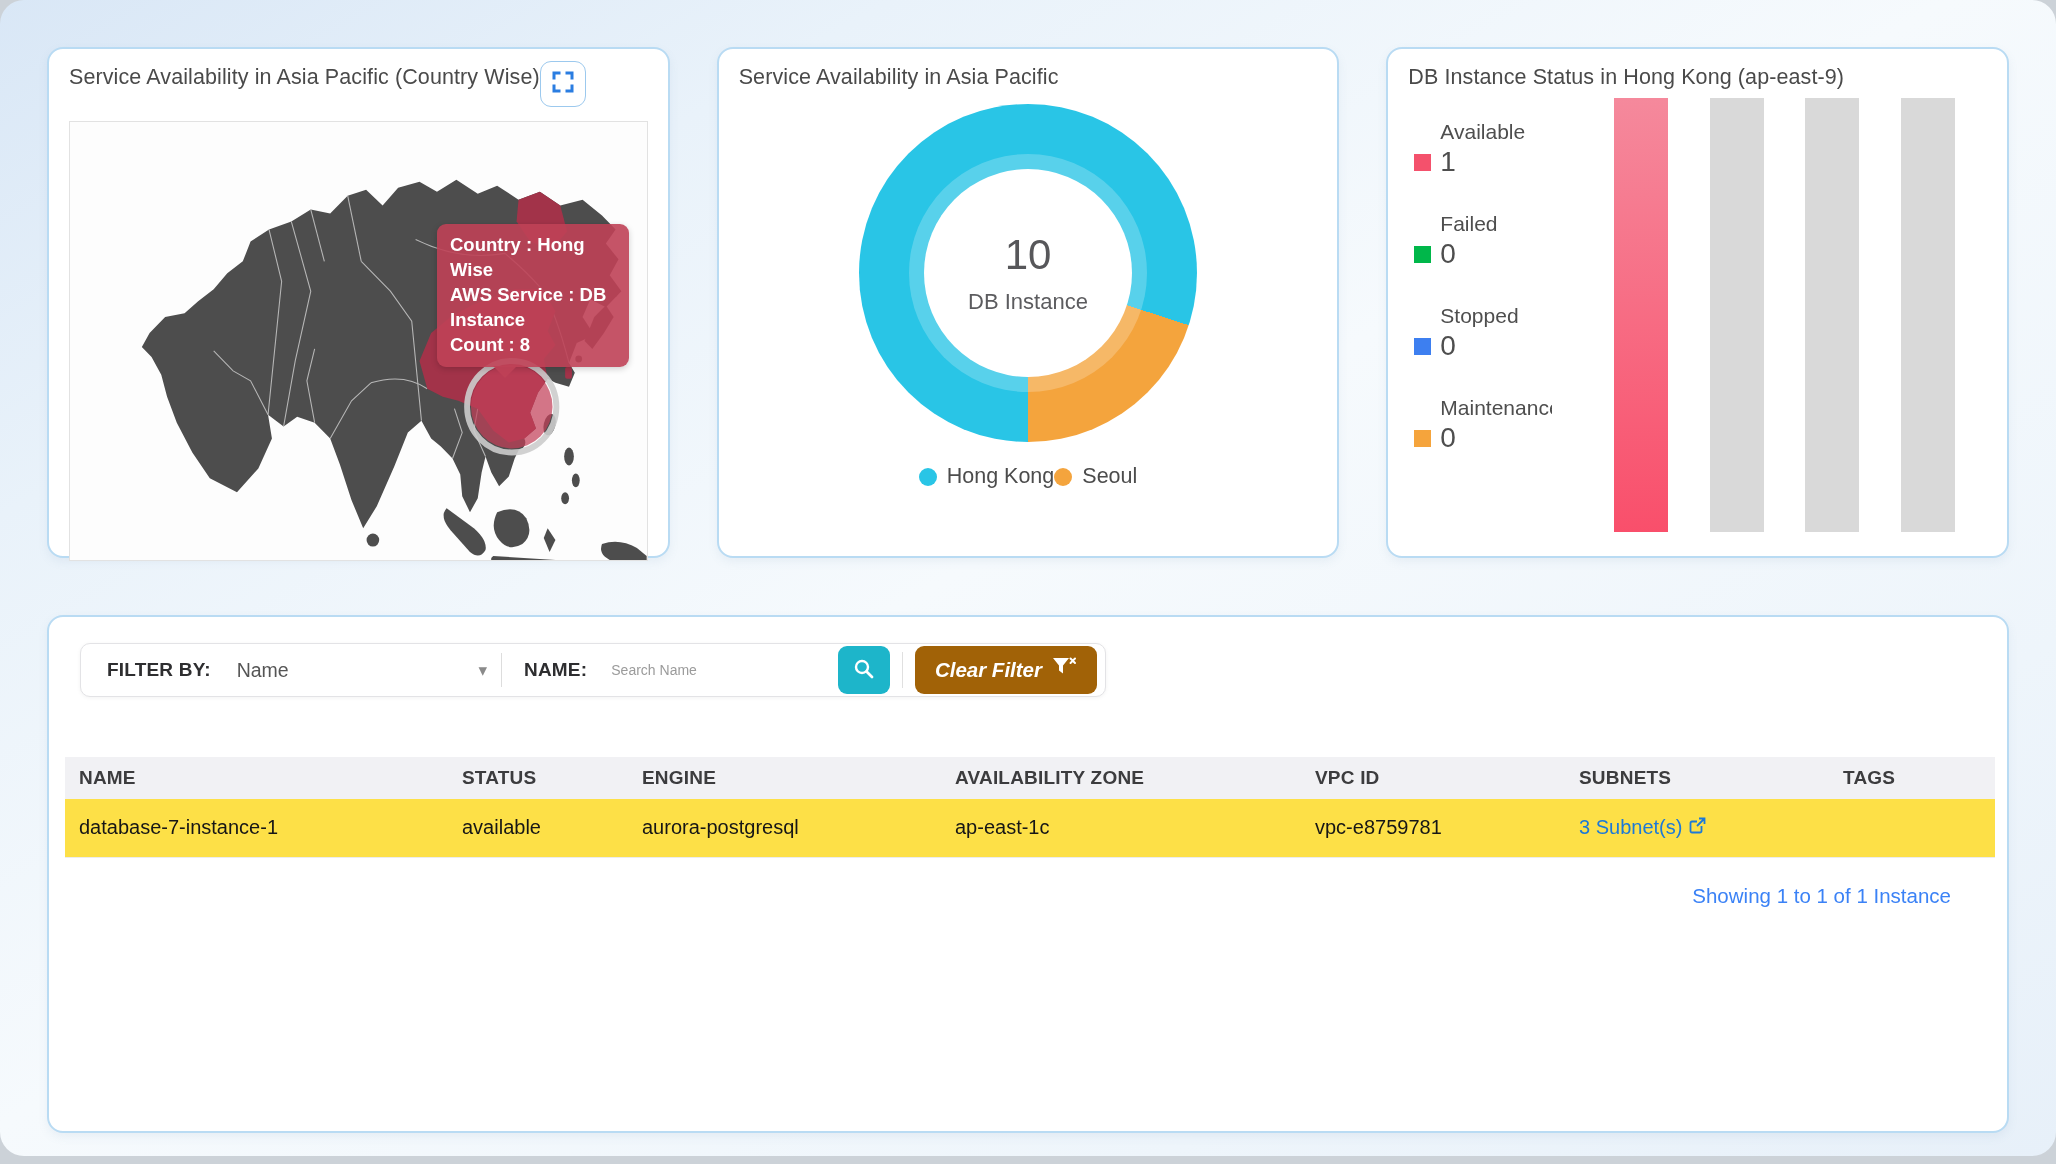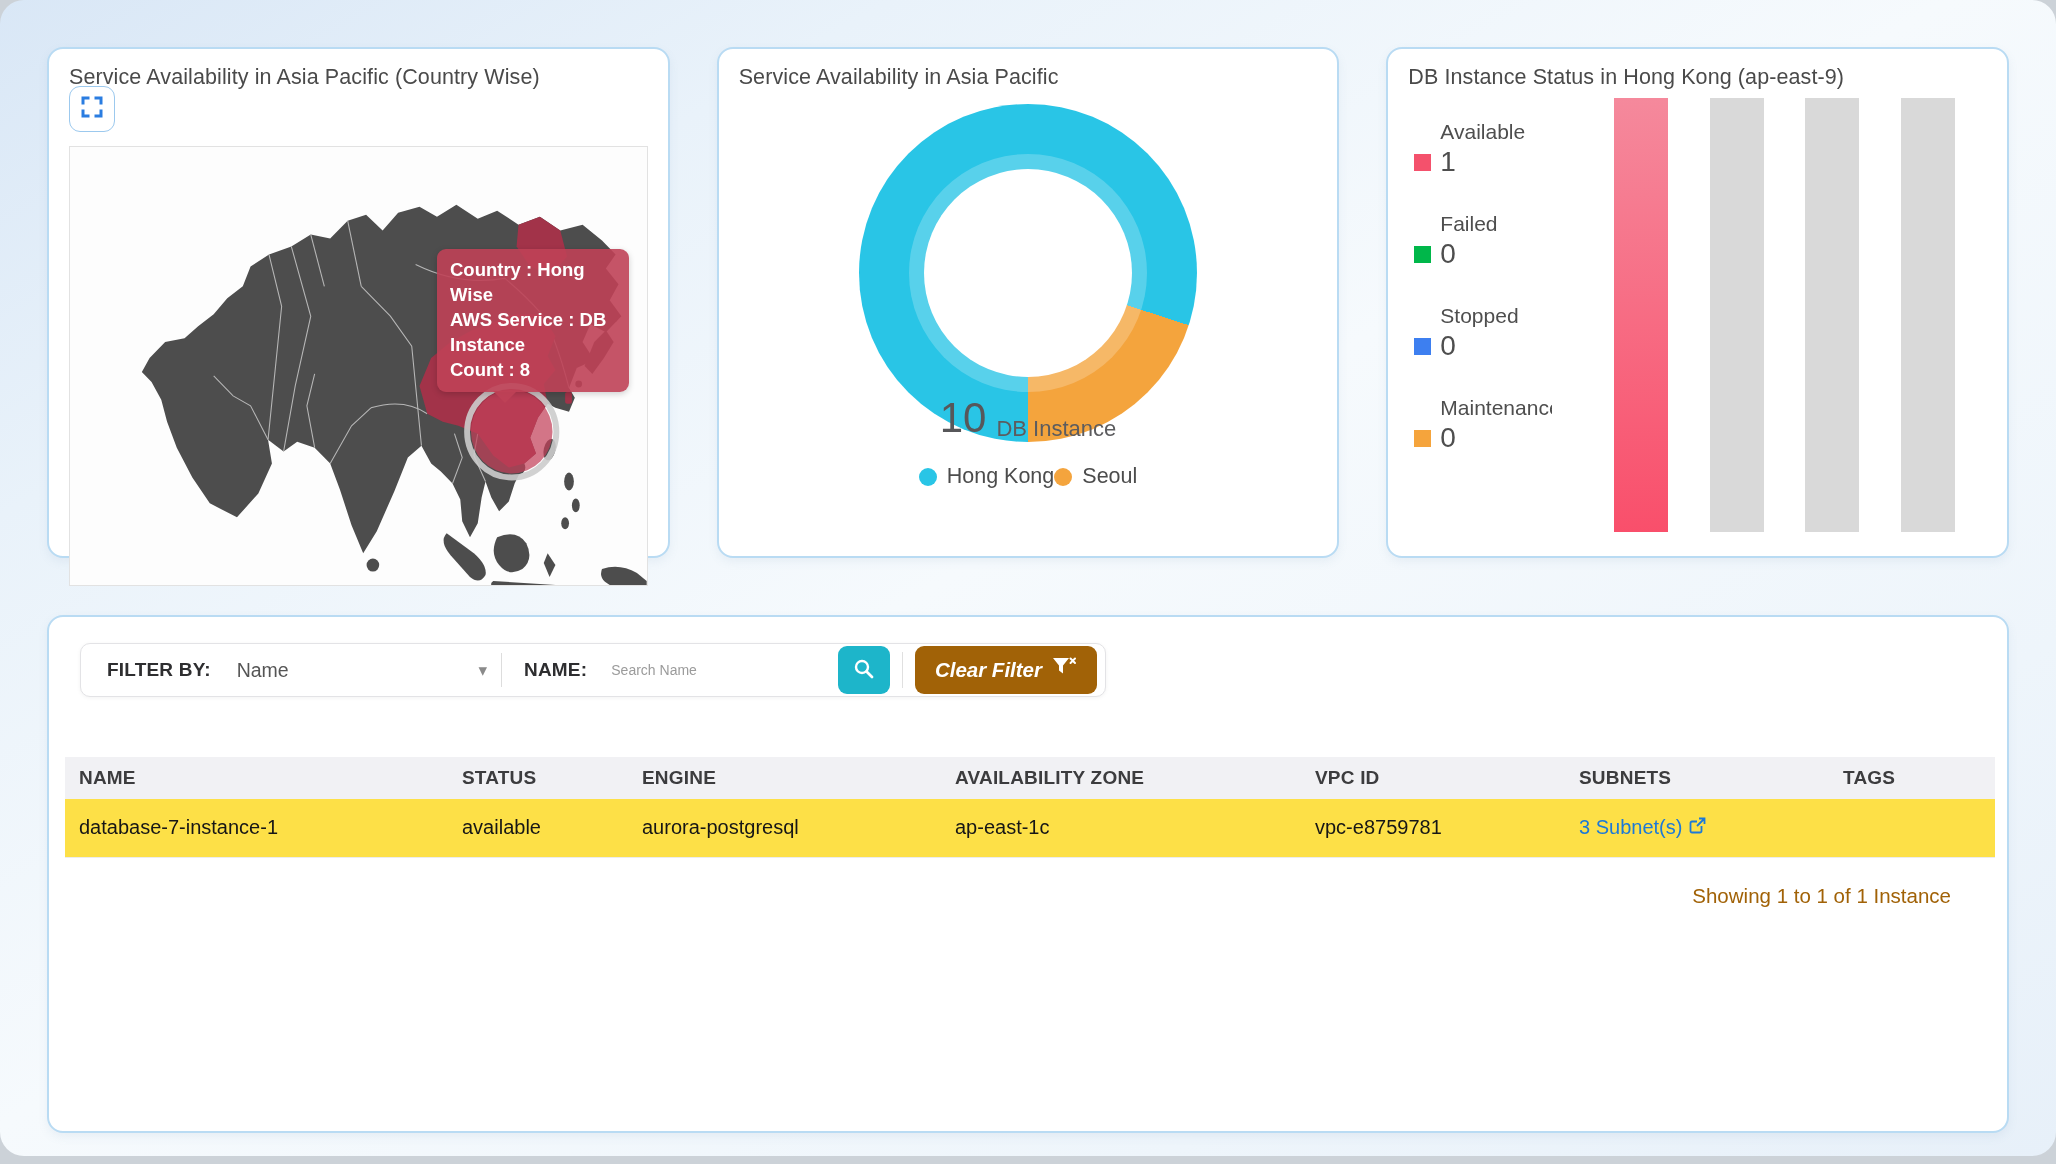--- a/index.html
+++ b/index.html
@@ -19,21 +19,21 @@
   .top-row { display:flex; gap:47px; padding:47px 47px 0 47px; }
   .card {
     background:#fff;
     border:2px solid #b9dbf3;
     border-radius:16px;
     box-shadow:0 4px 10px rgba(120,150,180,.10);
     position:relative;
   }
   .card.small { flex:1; height:511px; padding:16px 20px; }
   .card-title { font-size:21.5px; color:#4a4a4a; letter-spacing:.1px; }
-  .title-row { display:flex; align-items:flex-start; justify-content:flex-start;flex-direction:column; }
+  .title-row { display:flex; align-items:flex-start; justify-content:flex-start; }
 
   .expand-btn {
     width:46px; height:46px; margin-top:-4px; margin-right:-6px;
     border:1.5px solid #9cc9ee; border-radius:11px; background:#fff;
     display:flex; align-items:center; justify-content:center; cursor:pointer;
   }
 
   
   .map-panel {
     margin-top:14px; height:440px;
@@ -49,22 +49,22 @@
   .map-tooltip::after {
     content:""; position:absolute; left:56px; bottom:-11px;
     border:12px solid transparent; border-top-color:rgba(191,65,86,.90); border-bottom:0;
   }
 
   
   .donut { width:338px; height:338px; border-radius:50%; margin:14px auto 0; position:relative;
     background:conic-gradient(from 108deg,#f4a43d 0 72deg,#29c5e6 72deg 360deg); }
   .donut .soft { position:absolute; inset:50px; border-radius:50%; background:rgba(255,255,255,.22); z-index:1; }
   .donut .hole { position:absolute; inset:65px; border-radius:50%; background:#fff; z-index:2; }
-  .donut-center { position:absolute; inset:0; z-index:3; display:flex; 
-    align-items:flex-end; justify-content:center; gap:10px; }
+  .donut-center { position:absolute; inset:0; z-index:3; display:flex; flex-direction:column;
+    align-items:center; justify-content:center; gap:10px; }
   .donut-center .val { font-size:42px; color:#57575a; }
   .donut-center .lab { font-size:22px; color:#5c5c5f; }
   .donut-legend { display:flex; justify-content:center; margin-top:22px; }
   .dl-item { display:flex; align-items:center; gap:10px; font-size:21.5px; color:#4c4c4c; cursor:pointer; }
   .dot { width:18px; height:18px; border-radius:50%; }
   .dot.hk { background:#29c5e6; } .dot.seoul { background:#f4a43d; }
 
   
   .status-body { display:flex; height:446px; margin-top:2px; }
   .status-legend { width:172px; padding-top:28px; padding-left:6px; flex:none; }
@@ -120,21 +120,21 @@
   table.grid { border-collapse:collapse; width:1930px; margin-top:60px; table-layout:fixed; }
   .grid thead th {
     background:#f1f1f4; text-align:left; font-size:19px; color:#3c3c3e;
     height:42px; padding-left:14px; font-weight:bold; letter-spacing:.2px;
   }
   .grid tbody td {
     height:58px; padding-left:14px; font-size:20px; color:#161616;
     border-bottom:1px solid #ececec; background:#fde047;
   }
   .subnet-link { color:#1c79d8; text-decoration:none; display:inline-flex; align-items:center; gap:7px; cursor:pointer; }
-  .table-footer { text-align:right; padding:26px 40px 0 0; font-size:20.5px; color:#a16207; }
+  .table-footer { text-align:right; padding:26px 40px 0 0; font-size:20.5px; color:#3b82f6; }
 </style>
 </head>
 <body>
 
 <div class="page">
 
   <div class="top-row">
 
     <div class="card small">
       <div class="title-row">

